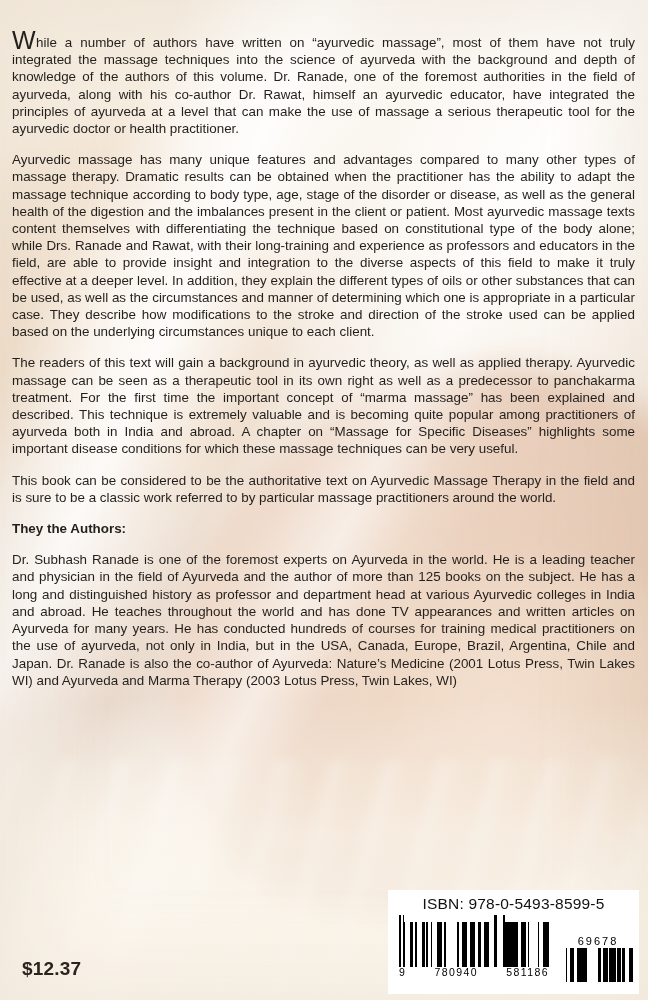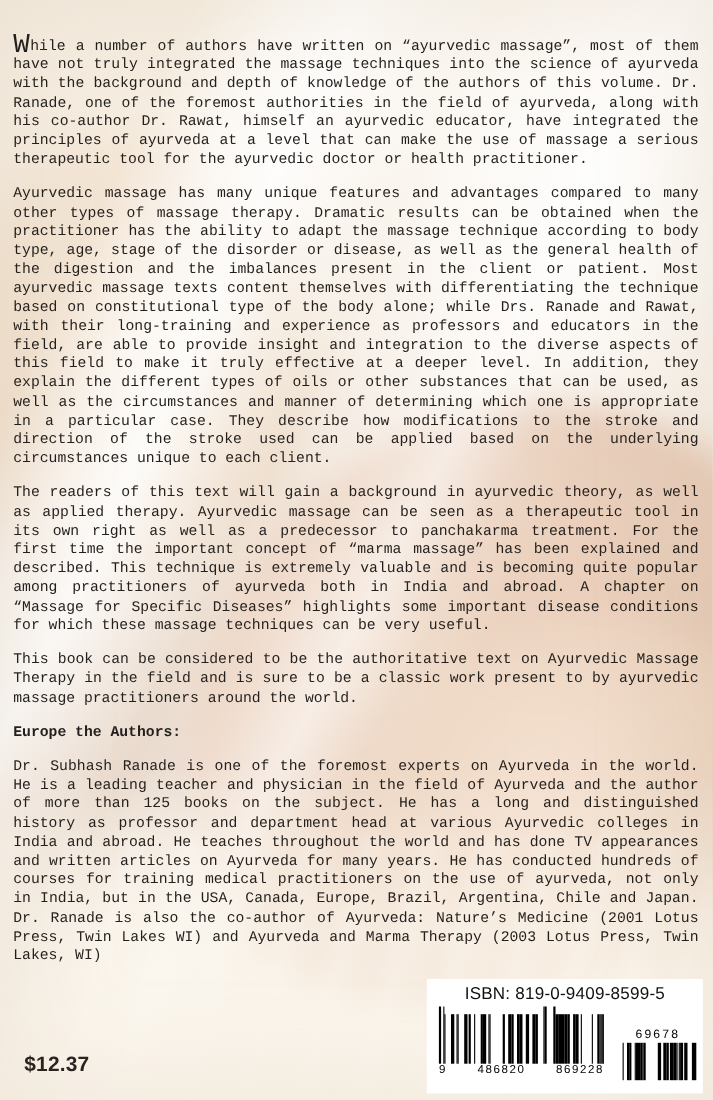--- a/index.html
+++ b/index.html
@@ -121,21 +121,20 @@
     position: absolute;
     left: 12px;
     right: 13px;
     top: 32px;
     z-index: 5;
     color: #231f1c;
     font-size: 13.4px;
     line-height: 17.2px;
     text-align: justify;
     text-justify: inter-word;
-    font-family: Liberation Mono, monospace;
   }
 
   .copy p {
     margin: 0 0 14px 0;
   }
 
   .dropcap-para {
     position: relative;
   }
   .dropcap {
@@ -245,33 +244,33 @@
   <div class="bg-layer bg-vignette"></div>
 
   <div class="copy">
 
     <p class="dropcap-para"><span class="dropcap">W</span><span>hile a number of authors have written on “ayurvedic massage”, most of them have not truly integrated the massage techniques into the science of ayurveda with the background and depth of knowledge of the authors of this volume.  Dr. Ranade, one of the foremost authorities in the field of ayurveda, along with his co-author Dr. Rawat, himself an ayurvedic educator, have integrated the principles of ayurveda at a level that can make the use of massage a serious therapeutic tool for the ayurvedic doctor or health practitioner.</span></p>
 
     <p>Ayurvedic massage has many unique features and advantages compared to many other types of massage therapy.  Dramatic results can be obtained when the practitioner has the ability to adapt the massage technique according to body type, age, stage of the disorder or disease, as well as the general health of the digestion and the imbalances present in the client or patient.  Most ayurvedic massage texts content themselves with differentiating the technique based on constitutional type of the body alone; while Drs. Ranade and Rawat, with their long-training and experience as professors and educators in the field, are able to provide insight and integration to the diverse aspects of this field to make it truly effective at a deeper level.  In addition, they explain the different types of oils or other substances that can be used, as well as the circumstances and manner of determining which one is appropriate in a particular case.   They describe how modifications to the stroke and direction of the stroke used can be applied based on the underlying circumstances unique to each client.</p>
 
     <p>The readers of this text will gain a background in ayurvedic theory, as well as applied therapy.  Ayurvedic massage can be seen as a therapeutic tool in its own right as well as a predecessor to panchakarma treatment.  For the first time the important concept of “marma massage” has been explained and described.  This technique is extremely valuable and is becoming quite popular among practitioners of ayurveda both in India and abroad.    A chapter on “Massage for Specific Diseases” highlights some important disease conditions for which these massage techniques can be very useful.</p>
 
-    <p>This book can be considered to be the authoritative text on Ayurvedic Massage Therapy in the field and is sure to be a classic work present to by ayurvedic massage practitioners around the world.</p>
-
-    <p class="section-head">Europe the Authors:</p>
+    <p>This book can be considered to be the authoritative text on Ayurvedic Massage Therapy in the field and is sure to be a classic work referred to by particular massage practitioners around the world.</p>
+
+    <p class="section-head">They the Authors:</p>
 
     <p>Dr. Subhash Ranade is one of the foremost experts on Ayurveda in the world.  He is a leading teacher and physician in the field of Ayurveda and the author of more than 125 books on the subject.    He has a long and distinguished history as professor and department head at various Ayurvedic colleges in India and abroad.  He teaches throughout the world and has done TV appearances and written articles on Ayurveda for many years.    He has conducted hundreds of courses for training medical practitioners on the use of ayurveda, not only in India, but in the USA, Canada, Europe, Brazil, Argentina, Chile and Japan.  Dr. Ranade is also the co-author of Ayurveda: Nature’s Medicine (2001 Lotus Press, Twin Lakes WI) and Ayurveda and Marma Therapy (2003 Lotus Press, Twin Lakes, WI)</p>
 
 
   </div>
 
   <div class="price">$12.37</div>
 
   <div class="barcode-block">
-    <div class="isbn-line">ISBN: 819-0-9409-8599-5</div>
+    <div class="isbn-line">ISBN: 978-0-5493-8599-5</div>
     <div class="barcodes">
 
       <div class="ean-main">
         <div class="bars" id="ean-main-bars">
             <div class="bar" style="width: 2px; flex: 0 0 auto;"></div>
             <div class="space" style="width: 2px; flex: 0 0 auto;"></div>
             <div class="bar" style="width: 1px; flex: 0 0 auto;"></div>
             <div class="bar short" style="width: 1px; flex: 0 0 auto;"></div>
             <div class="space" style="width: 2px; flex: 0 0 auto;"></div>
             <div class="space" style="width: 3px; flex: 0 0 auto;"></div>
@@ -340,22 +339,22 @@
             <div class="space" style="width: 2px; flex: 0 0 auto;"></div>
             <div class="bar short" style="width: 2px; flex: 0 0 auto;"></div>
             <div class="bar short" style="width: 1px; flex: 0 0 auto;"></div>
             <div class="bar short" style="width: 1px; flex: 0 0 auto;"></div>
             <div class="bar short" style="width: 1px; flex: 0 0 auto;"></div>
             <div class="bar short" style="width: 1px; flex: 0 0 auto;"></div>
             <div class="space" style="width: 2px; flex: 0 0 auto;"></div>
           </div>
         <div class="ean-digits">
           <span>9</span>
-          <span>486820</span>
-          <span>869228</span>
+          <span>780940</span>
+          <span>581186</span>
         </div>
       </div>
 
       <div class="ean-addon">
         <div class="addon-digits">69678</div>
         <div class="bars" id="ean-addon-bars">
             <div class="bar" style="width: 1px; flex: 0 0 auto;"></div>
             <div class="space" style="width: 1px; flex: 0 0 auto;"></div>
             <div class="space" style="width: 2px; flex: 0 0 auto;"></div>
             <div class="bar" style="width: 2px; flex: 0 0 auto;"></div>

